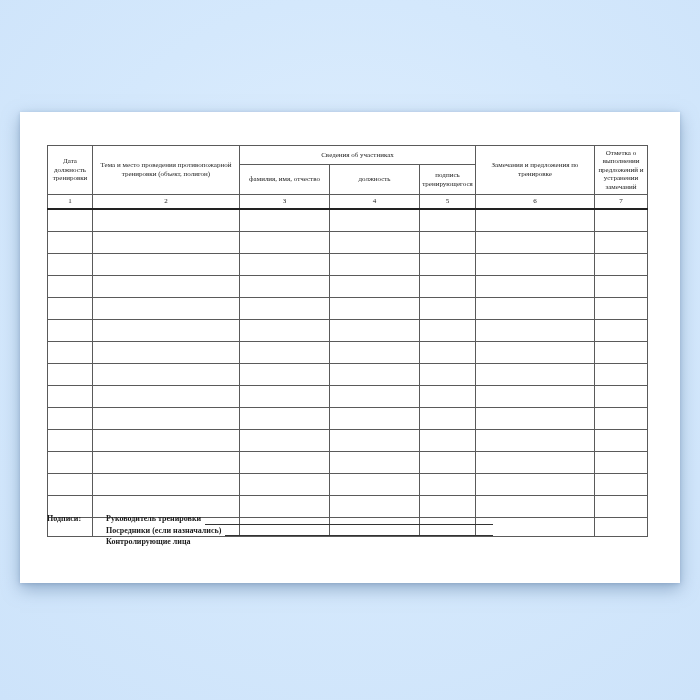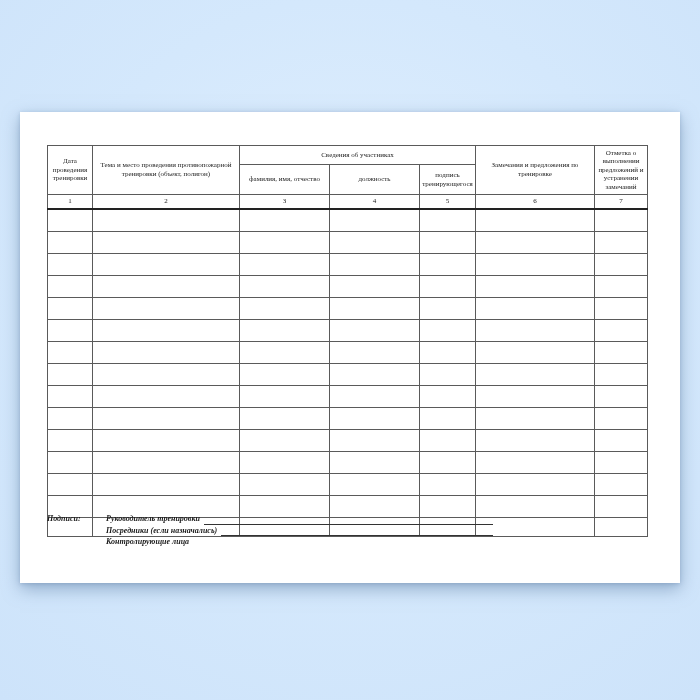--- a/index.html
+++ b/index.html
@@ -66,21 +66,20 @@
     font-size: 8px;
     color: #1c1c1c;
   }
   .signatures {
     position: absolute;
     left: 27px;
     top: 402px;
     width: 446px;
     font-size: 8px;
     color: #1c1c1c;
-    font-style: italic;
   }
   .sig-row {
     display: flex;
     height: 11.5px;
     align-items: stretch;
   }
   .sig-prefix {
     width: 46px;
     flex: 0 0 46px;
     font-weight: bold;
@@ -108,21 +107,21 @@
         <col style="width:45px">
         <col style="width:147px">
         <col style="width:90px">
         <col style="width:90px">
         <col style="width:56px">
         <col style="width:119px">
         <col style="width:53px">
       </colgroup>
       <thead>
         <tr class="group-row">
-          <th rowspan="2">Дата проведения тренировки</th>
+          <th rowspan="2">Дата должность тренировки</th>
           <th rowspan="2">Тема и место проведения противопожарной тренировки (объект, полигон)</th>
           <th colspan="3">Сведения об участниках</th>
           <th rowspan="2">Замечания и предложения по тренировке</th>
           <th rowspan="2" class="c7">Отметка о выполнении предложений и устранении замечаний</th>
         </tr>
         <tr class="sub-row">
           <th>фамилия, имя, отчество</th>
           <th>должность</th>
           <th>подпись тренирующегося</th>
         </tr>

